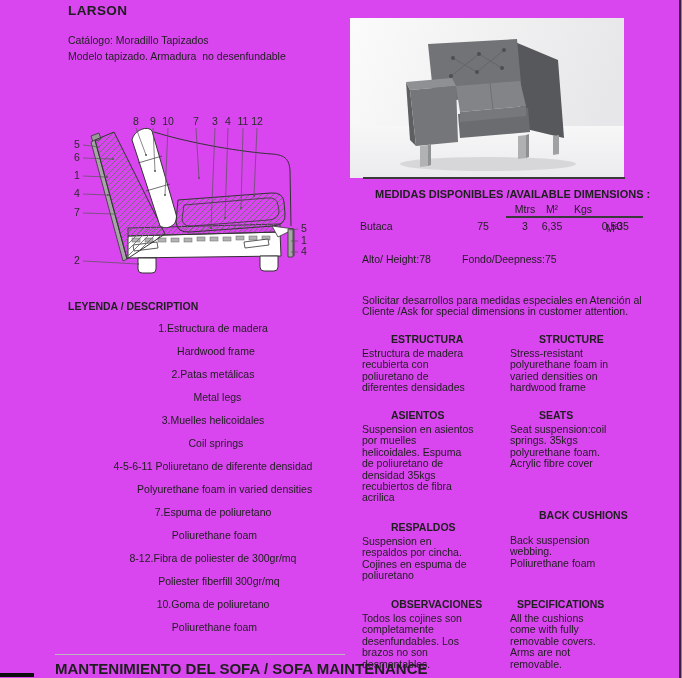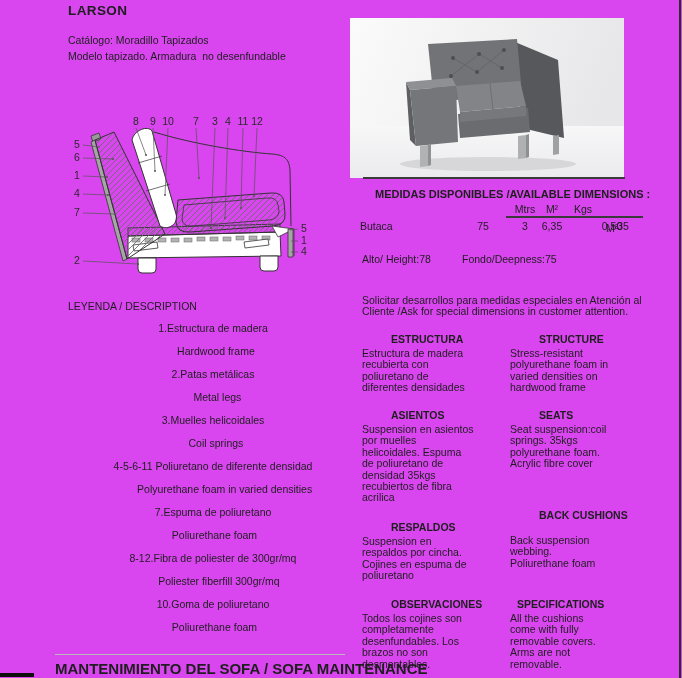--- a/index.html
+++ b/index.html
@@ -9,21 +9,21 @@
     font-size:10.5px;
   }
   .abs{position:absolute;}
   .b{font-weight:bold;}
   .pre{white-space:pre-wrap;}
   .title{font-size:13.5px;font-weight:bold;letter-spacing:.4px;}
   .rule{position:absolute;background:#3a3a3a;}
   .rule-light{position:absolute;background:#b9b9b9;}
   .right-border{position:absolute;left:679px;top:0;width:2px;height:678px;background:#2d2d2d;}
   .legend-item{white-space:pre-wrap;line-height:23px;text-align:center;}
-  .legend-head{font-weight:normal;line-height:15px;margin-bottom:3px;}
+  .legend-head{font-weight:bold;line-height:15px;margin-bottom:3px;}
   .sec{position:absolute;width:145px;}
   .sec-title{font-weight:bold;line-height:13px;margin:0 0 2px 0;padding-left:29px;}
   .sec-title.indent{padding-left:7px;}
   .sec-title.gap{margin-bottom:13px;}
   .sec-body{white-space:pre-line;line-height:11.4px;}
   .cell{position:absolute;text-align:center;}
   .corner-bar{position:absolute;left:0;top:673px;width:34px;height:4px;background:#0d0d0d;}
 </style>
 </head>
 <body>

